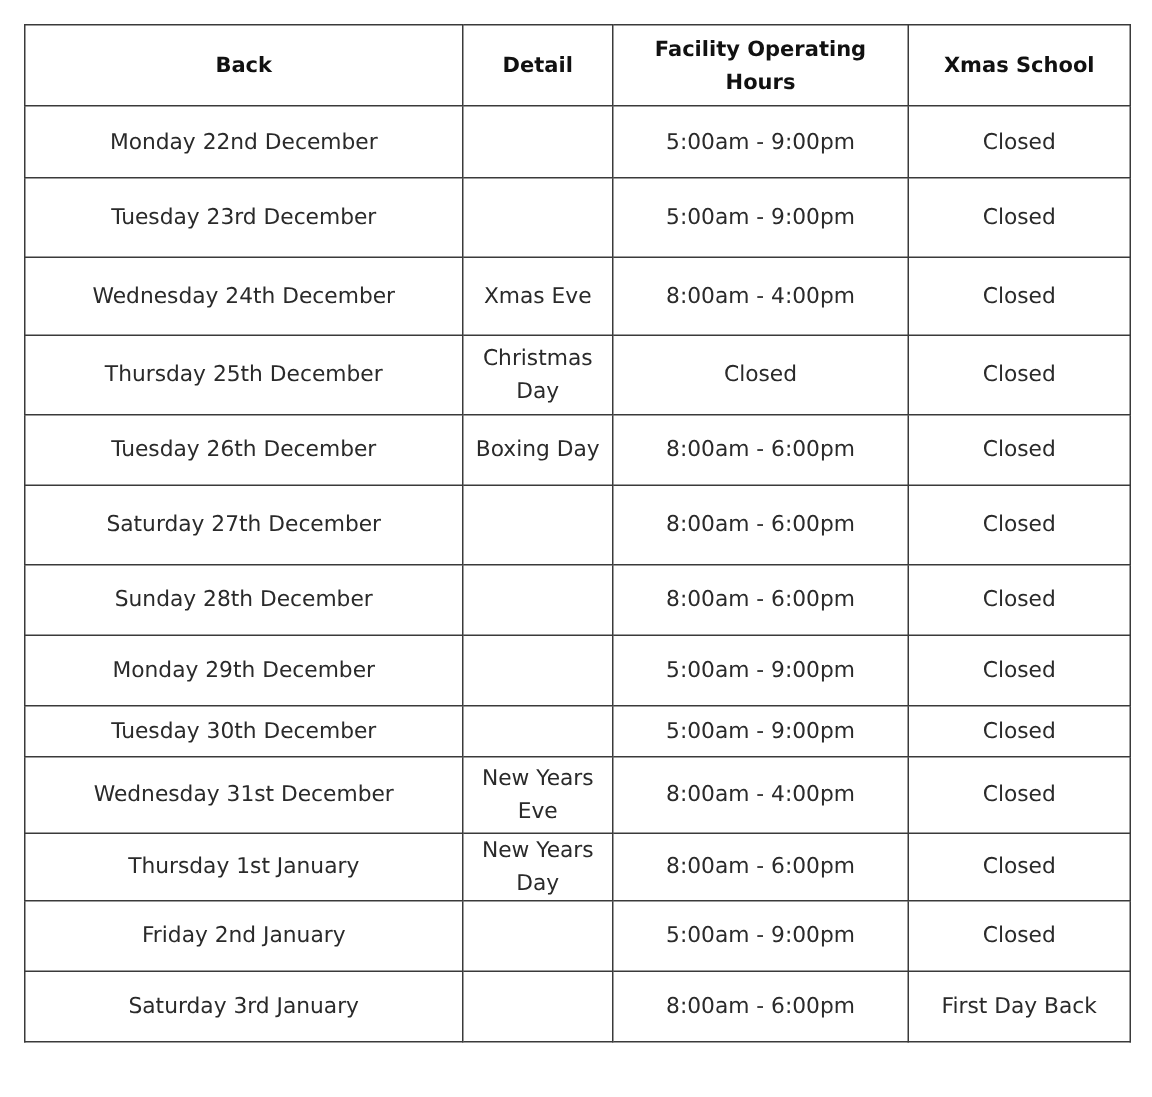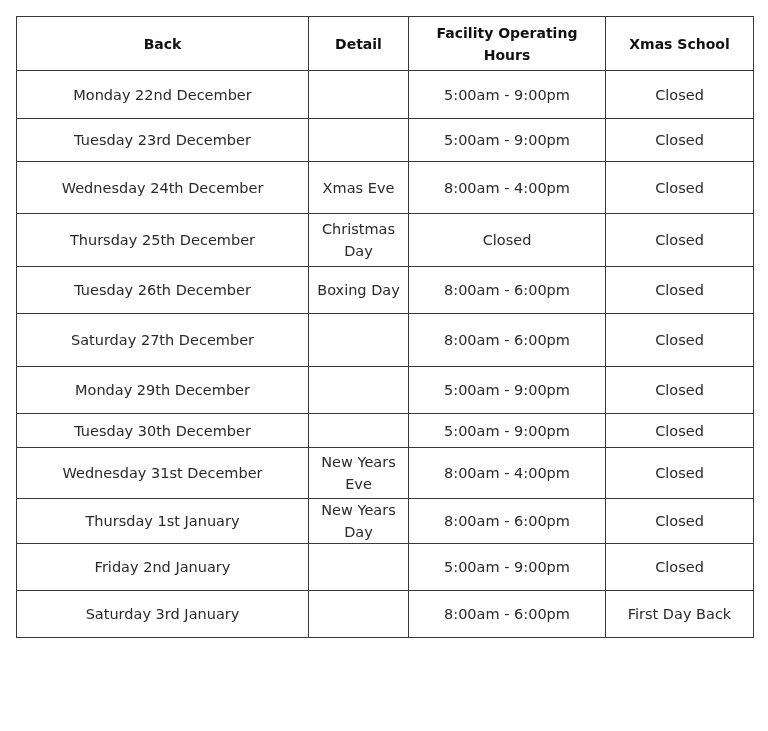--- a/index.html
+++ b/index.html
@@ -34,21 +34,21 @@
       <th>Xmas School</th>
     </tr>
   </thead>
   <tbody id="tbody">
       <tr style="height: 48px;">
         <td class="c-date">Monday 22nd December</td>
         <td class="c-detail"></td>
         <td class="c-hours">5:00am - 9:00pm</td>
         <td class="c-swim">Closed</td>
       </tr>
-      <tr style="height: 43px;">
+      <tr style="height: 53px;">
         <td class="c-date">Tuesday 23rd December</td>
         <td class="c-detail"></td>
         <td class="c-hours">5:00am - 9:00pm</td>
         <td class="c-swim">Closed</td>
       </tr>
       <tr style="height: 52px;">
         <td class="c-date">Wednesday 24th December</td>
         <td class="c-detail">Xmas Eve</td>
         <td class="c-hours">8:00am - 4:00pm</td>
         <td class="c-swim">Closed</td>
@@ -60,20 +60,26 @@
         <td class="c-swim">Closed</td>
       </tr>
       <tr style="height: 47px;">
         <td class="c-date">Tuesday 26th December</td>
         <td class="c-detail">Boxing Day</td>
         <td class="c-hours">8:00am - 6:00pm</td>
         <td class="c-swim">Closed</td>
       </tr>
       <tr style="height: 53px;">
         <td class="c-date">Saturday 27th December</td>
+        <td class="c-detail"></td>
+        <td class="c-hours">8:00am - 6:00pm</td>
+        <td class="c-swim">Closed</td>
+      </tr>
+      <tr style="height: 47px;">
+        <td class="c-date">Sunday 28th December</td>
         <td class="c-detail"></td>
         <td class="c-hours">8:00am - 6:00pm</td>
         <td class="c-swim">Closed</td>
       </tr>
       <tr style="height: 47px;">
         <td class="c-date">Monday 29th December</td>
         <td class="c-detail"></td>
         <td class="c-hours">5:00am - 9:00pm</td>
         <td class="c-swim">Closed</td>
       </tr>

